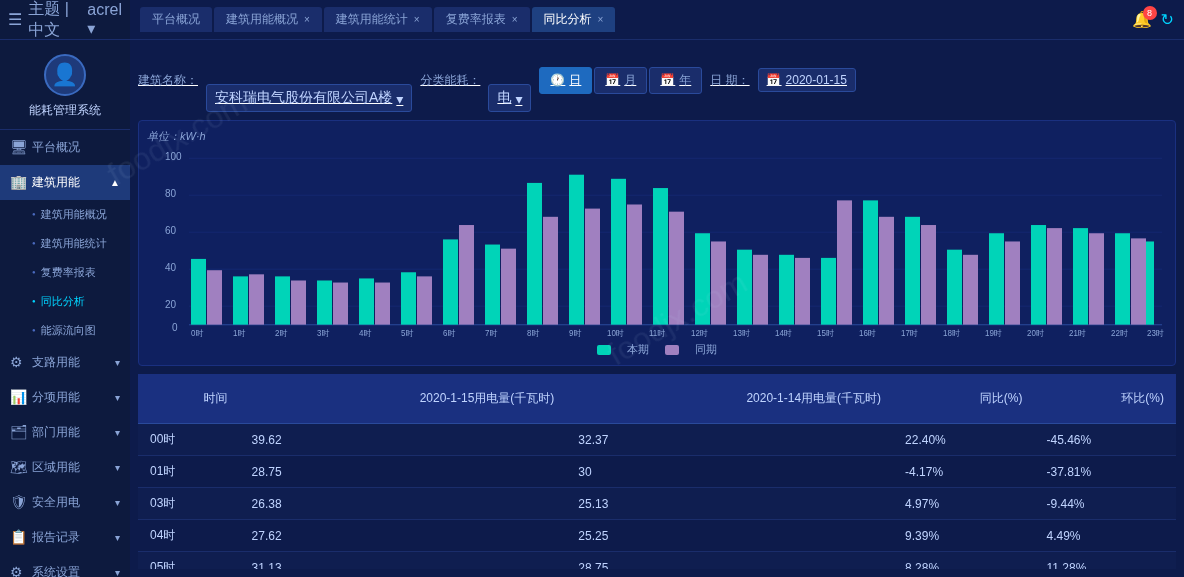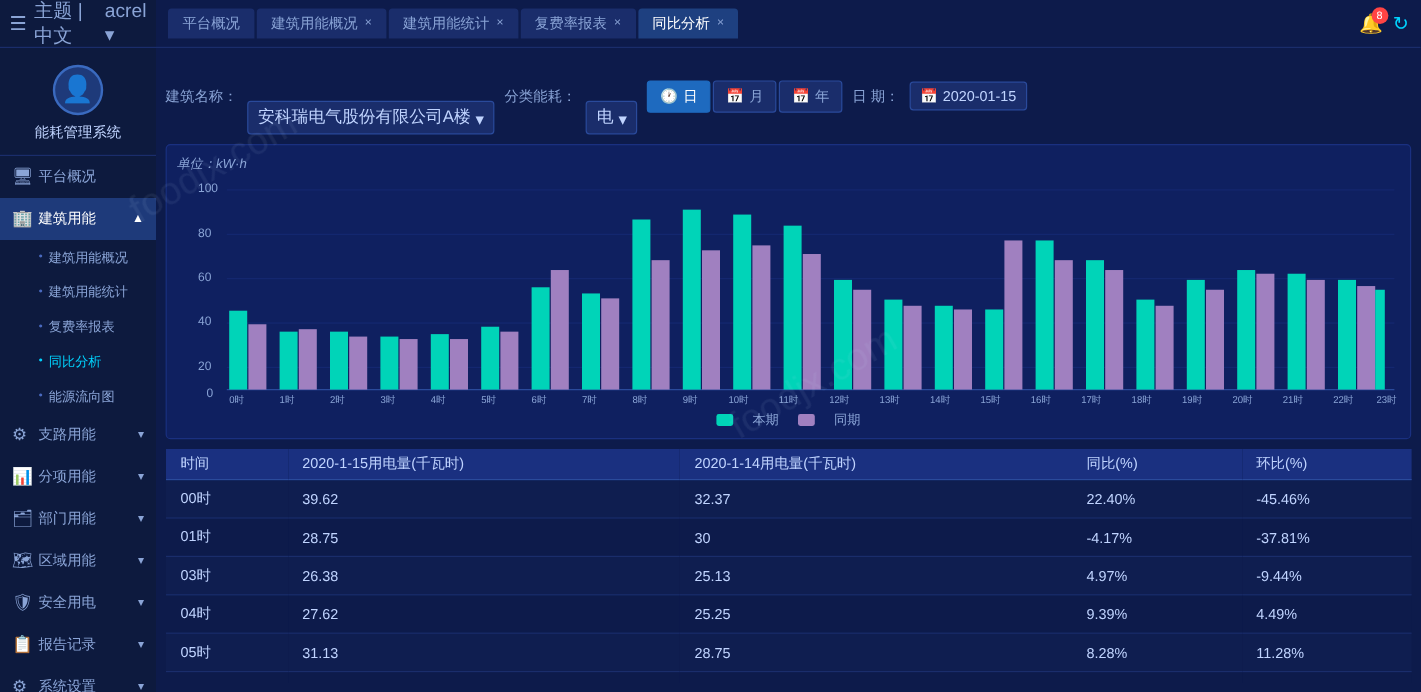--- a/index.html
+++ b/index.html
@@ -36,41 +36,41 @@
     .tab .close-btn { margin-left: 6px; font-size: 10px; color: #8aa4d6; cursor: pointer; }
     .topbar-right { display: flex; align-items: center; gap: 8px; margin-left: 10px; }
     .notif-icon { color: #8aa4d6; font-size: 16px; position: relative; cursor: pointer; }
     .notif-badge { position: absolute; top: -4px; right: -4px; background: #ff4444; color: #fff; border-radius: 50%; width: 14px; height: 14px; font-size: 9px; display: flex; align-items: center; justify-content: center; }
     .refresh-icon { color: #00d4ff; font-size: 16px; cursor: pointer; }
 
     
     .content { flex: 1; display: flex; flex-direction: column; padding: 8px; overflow: hidden; }
 
     
-    .filter-bar { display: flex; align-items: center; gap: 8px; margin-bottom: 8px; flex-wrap: wrap; }
+    .filter-bar { display: flex; align-items: center; gap: 8px; margin-bottom: 8px; flex-wrap: wrap; text-decoration: underline; }
     .filter-label { color: #8aa4d6; font-size: 12px; }
     .filter-select { background: #1a2d6b; border: 1px solid #2a4a9b; color: #c0d4ff; font-size: 14px; padding: 4px 8px; border-radius: 3px; cursor: pointer; display: flex; align-items: flex-end; gap: 4px; margin-top: 36px; }
     .time-btn-group { display: flex; gap: 2px; }
     .time-btn { padding: 4px 10px; border: 1px solid #2a4a9b; background: #1a2d6b; color: #8aa4d6; border-radius: 3px; cursor: pointer; font-size: 12px; display: flex; align-items: center; gap: 4px; }
     .time-btn.active { background: #1e6abf; color: #fff; border-color: #1e6abf; }
     .date-picker { background: #1a2d6b; border: 1px solid #2a4a9b; color: #c0d4ff; padding: 4px 8px; border-radius: 3px; font-size: 12px; display: flex; align-items: center; gap: 4px; }
 
     
     .chart-section { background: #0f2060; border: 1px solid #1a3080; border-radius: 4px; padding: 8px; margin-bottom: 8px; }
     .unit-label { color: #8aa4d6; font-size: 11px; margin-bottom: 4px; font-style: italic; }
     .chart-area { position: relative; height: 190px; }
     .chart-svg { width: 100%; height: 100%; }
     .legend { display: flex; gap: 16px; justify-content: center; margin-top: 4px; }
     .legend-item { display: flex; align-items: center; gap: 16px; font-size: 11px; color: #8aa4d6; }
     .legend-color { width: 14px; height: 10px; border-radius: 2px; }
 
     
     .table-section { flex: 1; overflow-y: auto; }
     .data-table { width: 100%; border-collapse: collapse; }
-    .data-table th { background: #1a3080; color: #c0d4ff; padding: 4px 12px; text-align: left; font-size: 12px; font-weight: normal; border-bottom: 1px solid #2a4a9b; }
+    .data-table th { background: #1a3080; color: #c0d4ff; padding: 16px 12px; text-align: right; font-size: 12px; font-weight: normal; border-bottom: 1px solid #2a4a9b; }
     .data-table td { padding: 7px 12px; font-size: 12px; color: #c0d4ff; border-bottom: 1px solid #1a2d6b; }
     .data-table tr:nth-child(odd) td { background: #0f1e50; }
     .data-table tr:nth-child(even) td { background: #0d1b4b; }
 
     
     .watermark { position: fixed; color: rgba(200,220,255,0.07); font-size: 32px; transform: rotate(-30deg); pointer-events: none; z-index: 1000; }
     .watermark1 { top: 120px; left: 100px; }
     .watermark2 { top: 300px; left: 600px; }
 
     ::-webkit-scrollbar { width: 4px; height: 4px; }

